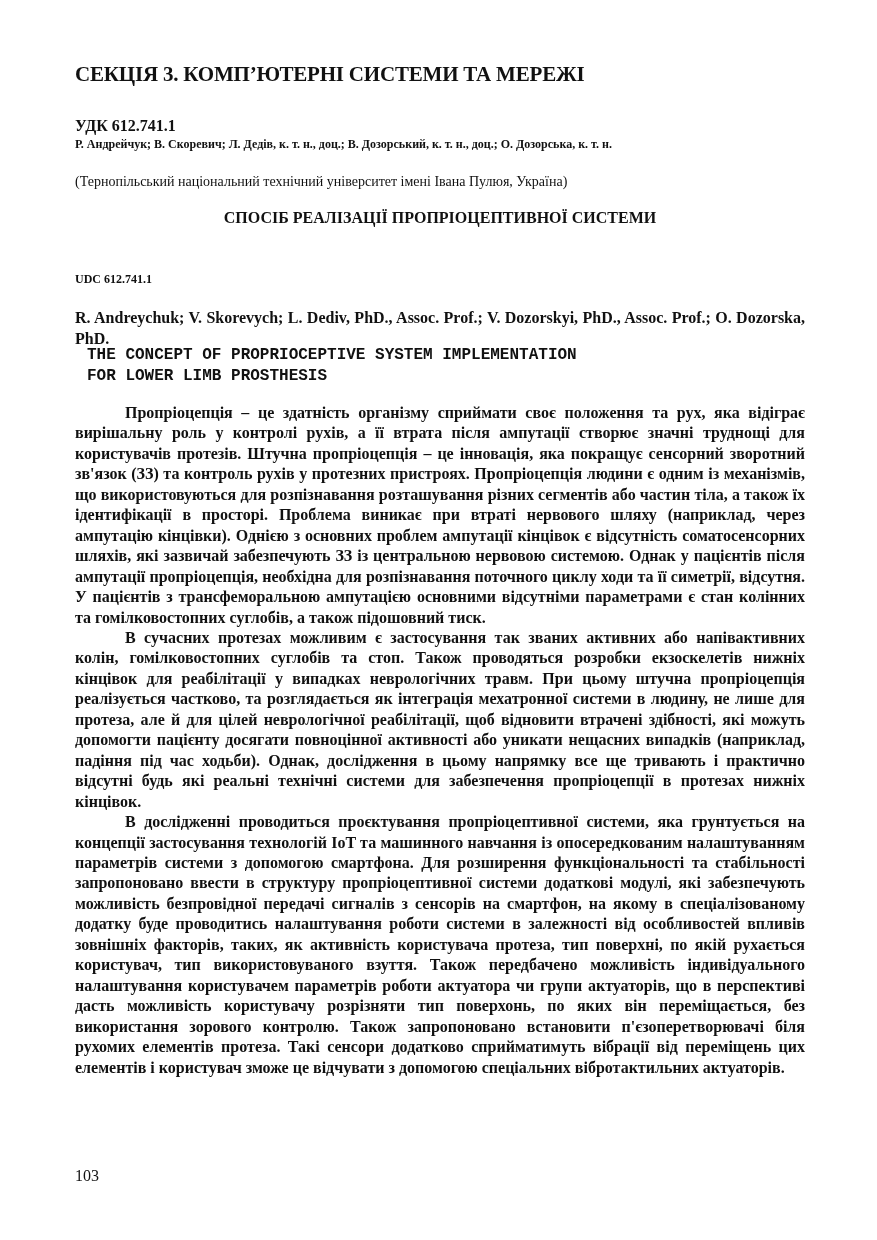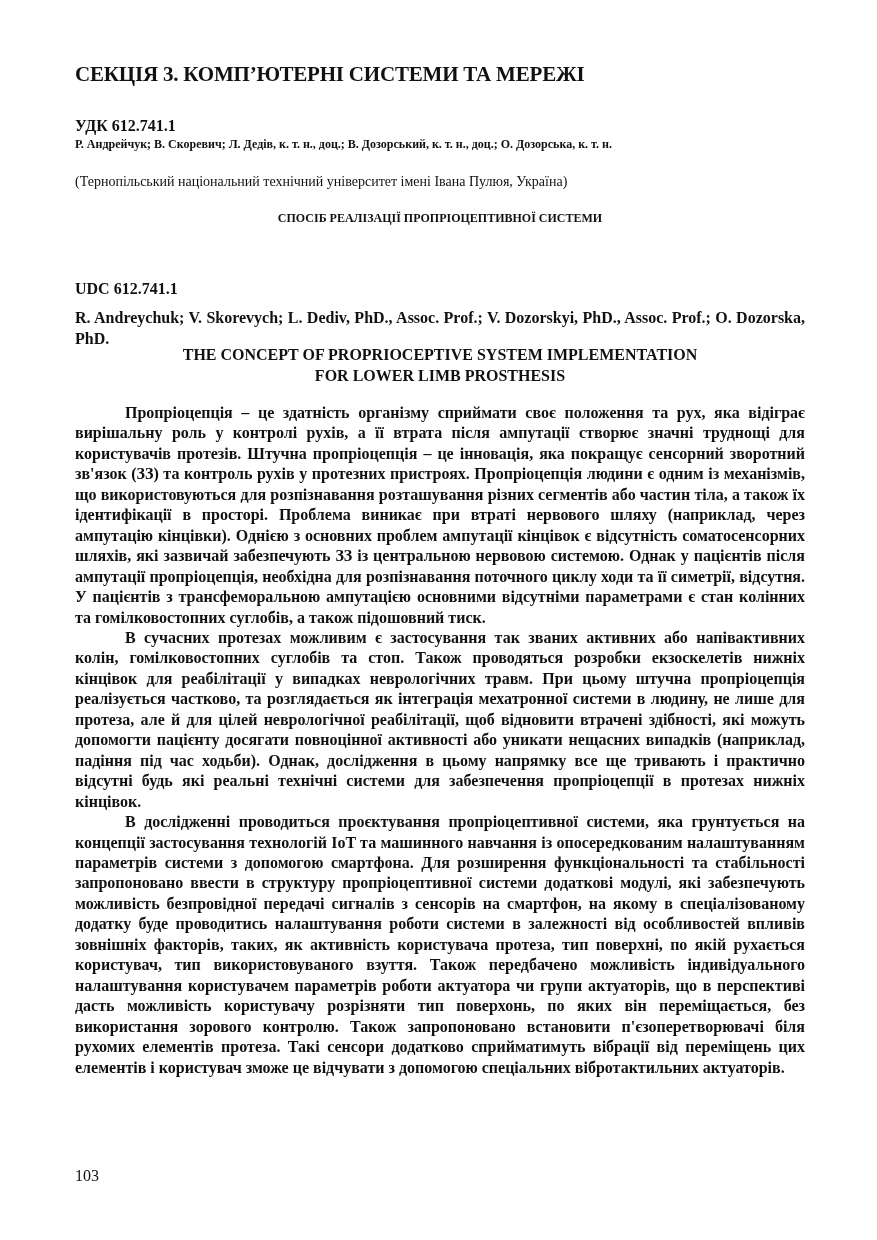--- a/index.html
+++ b/index.html
@@ -6,26 +6,26 @@
   body { width: 877px; height: 1240px; position: relative; overflow: hidden;
          font-family: "Liberation Serif", "DejaVu Serif", serif; color: #111; }
   .page { position: absolute; left: 75px; top: 0; width: 730px; }
   .section-title { position: absolute; top: 62px; left: 0; font-weight: bold;
          font-size: 21px; letter-spacing: -0.2px; white-space: nowrap; }
   .udk { position: absolute; top: 117px; left: 0; font-weight: bold; font-size: 16px; }
   .authors-ua { position: absolute; top: 134px; left: 0; width: 730px; font-weight: bold;
          font-size: 12px; line-height: 20.5px; text-align: justify; }
   .affil { position: absolute; top: 174px; left: 0; font-size: 14px; }
   .title-ua { position: absolute; top: 208px; left: 0; width: 730px; text-align: center;
-         font-weight: bold; font-size: 12px; line-height: 20.5px; }
-  .udc { position: absolute; top: 280px; left: 0; font-weight: bold; font-size: 16px; }
+         font-weight: bold; font-size: 16px; line-height: 20.5px; }
+  .udc { position: absolute; top: 272px; left: 0; font-weight: bold; font-size: 12px; }
   .authors-en { position: absolute; top: 287px; left: 0; width: 730px; font-weight: bold;
          font-size: 16px; line-height: 21px; text-align: justify; text-align-last: left; margin-top: 20px; }
-  .title-en { position: absolute; top: 345px; left: 0; width: 730px; text-align: center;
-         font-weight: bold; font-size: 16px; line-height: 20.5px; }
+  .title-en { position: absolute; top: 345px; left: 12px; width: 730px; 
+         font-weight: bold; font-size: 16px; line-height: 20.5px; font-family: Liberation Mono, monospace; }
   .body { position: absolute; top: 403px; left: 0; width: 730px; font-size: 16px;
          line-height: 20.45px; text-align: justify; font-weight: bold; }
   .body p { margin: 0; text-indent: 50px; }
   .page-number { position: absolute; top: 1167px; left: 0; width: 730px; 
          font-size: 16px; }
 </style>
 </head>
 <body>
 
 <div class="page">

